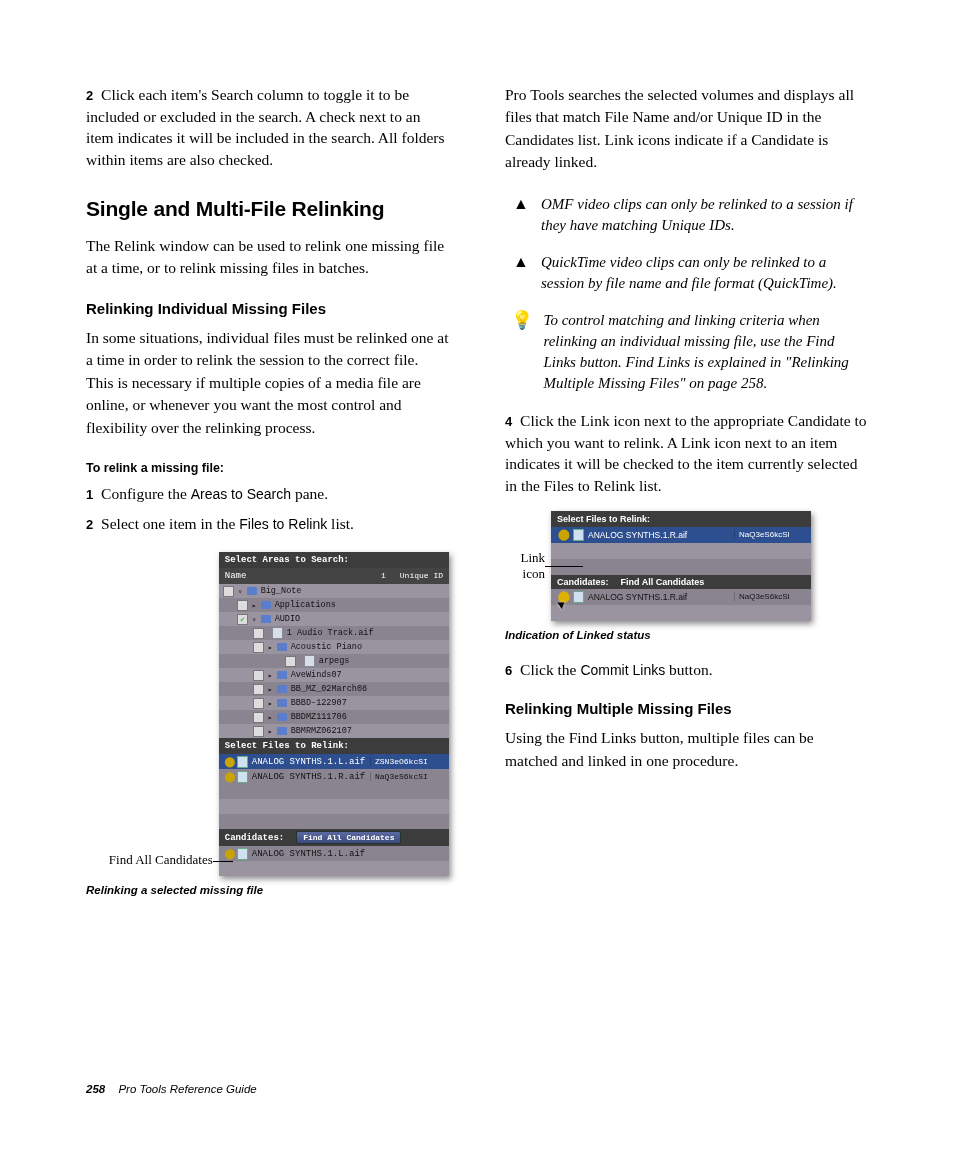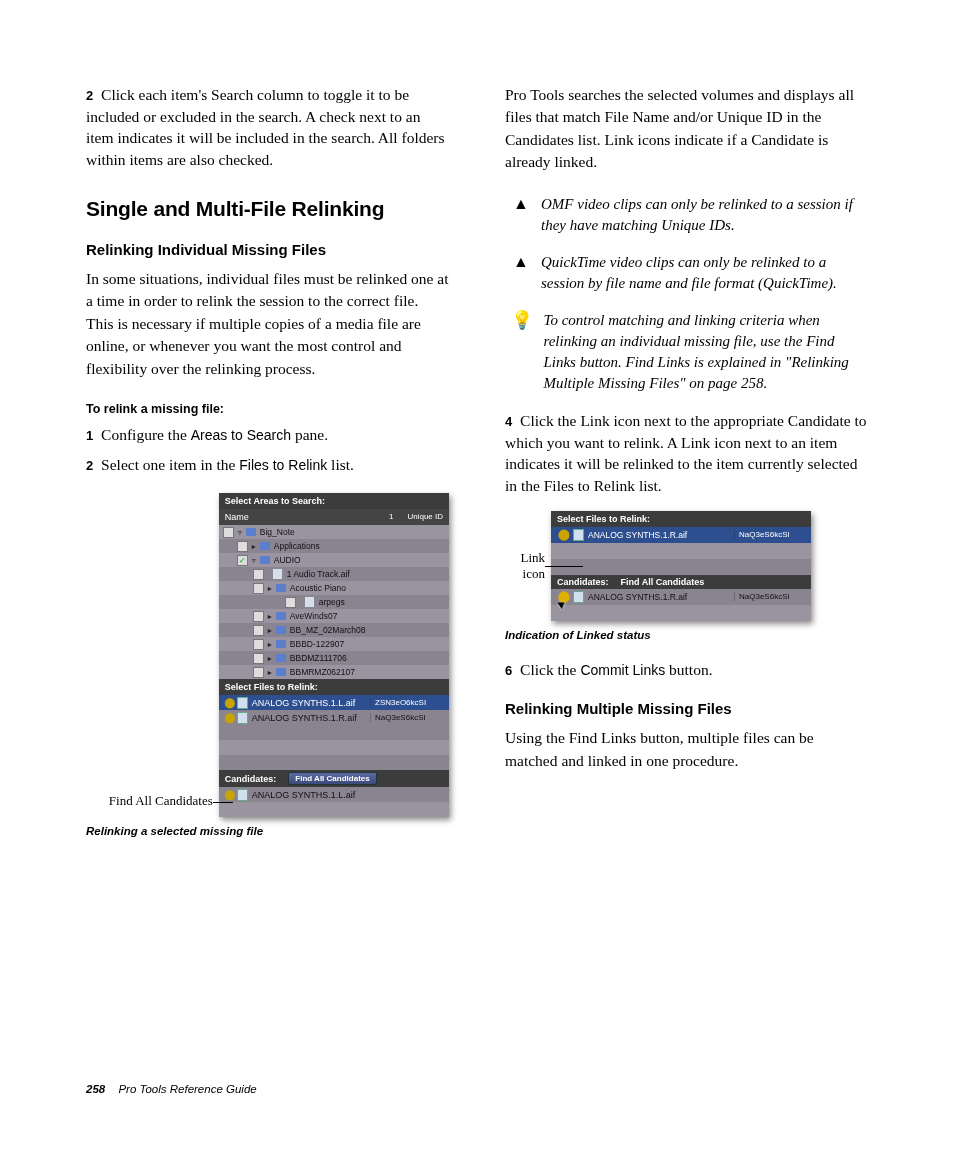--- a/index.html
+++ b/index.html
@@ -119,21 +119,21 @@
   }
   .fig1-label::after{
     content:"";
     position:absolute;
     right:-20px;
     bottom:14px;
     width:20px;
     border-top:1px solid #000;
   }
   .panel {
-    font-family: Liberation Sans, sans-serif;
+    font-family: Liberation Mono, monospace;
     font-size: 9px;
     color: #dcdcdc;
     background: #fdba74;
     width: 236px;
     box-shadow: 2px 3px 6px rgba(0,0,0,.45);
   }
   .panel .hdr {
     background: #3c3c3c;
     color: #fff;
     font-weight: bold;
@@ -216,20 +216,21 @@
 <div class="page">
   <div class="columns">
 
     <div class="col">
       <p class="step">
         <b class="n">2</b>
         <span>Click each item's Search column to toggle it to be included or excluded in the search. A check next to an item indicates it will be included in the search. All folders within items are also checked.</span>
       </p>
 
       <h2 class="sec">Single and Multi-File Relinking</h2>
+      <p class="body">The Relink window can be used to relink one missing file at a time, or to relink missing files in batches.</p>
 
       <h3 class="sub">Relinking Individual Missing Files</h3>
       <p class="body">In some situations, individual files must be relinked one at a time in order to relink the session to the correct file. This is necessary if multiple copies of a media file are online, or whenever you want the most control and flexibility over the relinking process.</p>
 
       <div class="steptitle">To relink a missing file:</div>
 
       <p class="step">
         <b class="n">1</b>
         <span>Configure the </span><span class="ui">Areas to Search</span><span> pane.</span>
       </p>
@@ -366,21 +367,21 @@
         <div class="icon">▲</div>
         <div class="txt">QuickTime video clips can only be relinked to a session by file name and file format (QuickTime).</div>
       </div>
       <div class="callout">
         <div class="icon" style="font-size:18px;">💡</div>
         <div class="txt">To control matching and linking criteria when relinking an individual missing file, use the Find Links button. Find Links is explained in "Relinking Multiple Missing Files" on page 258.</div>
       </div>
 
       <p class="step">
         <b class="n">4</b>
-        <span>Click the Link icon next to the appropriate Candidate to which you want to relink. A Link icon next to an item indicates it will be relinked to the item currently selected in the Files to Relink list.</span>
+        <span>Click the Link icon next to the appropriate Candidate to which you want to relink. A Link icon next to an item indicates it will be checked to the item currently selected in the Files to Relink list.</span>
       </p>
 
       <div class="fig2-wrap">
         <div class="fig2-label">Link icon</div>
         <div class="panel2">
           <div class="hdr">Select Files to Relink:</div>
           <div class="row sel">
             <span class="link">⬤</span>
             <span class="file"></span>
             <span class="nm">ANALOG SYNTHS.1.R.aif</span>

